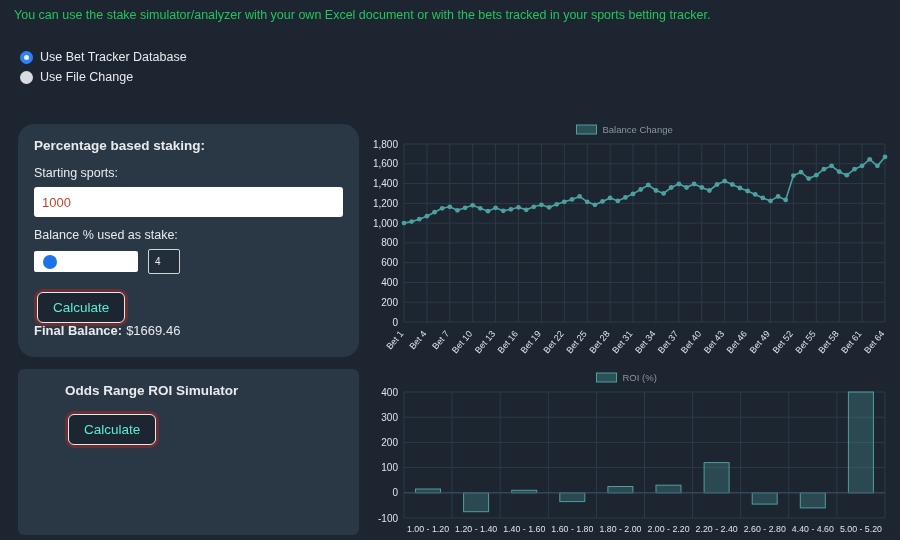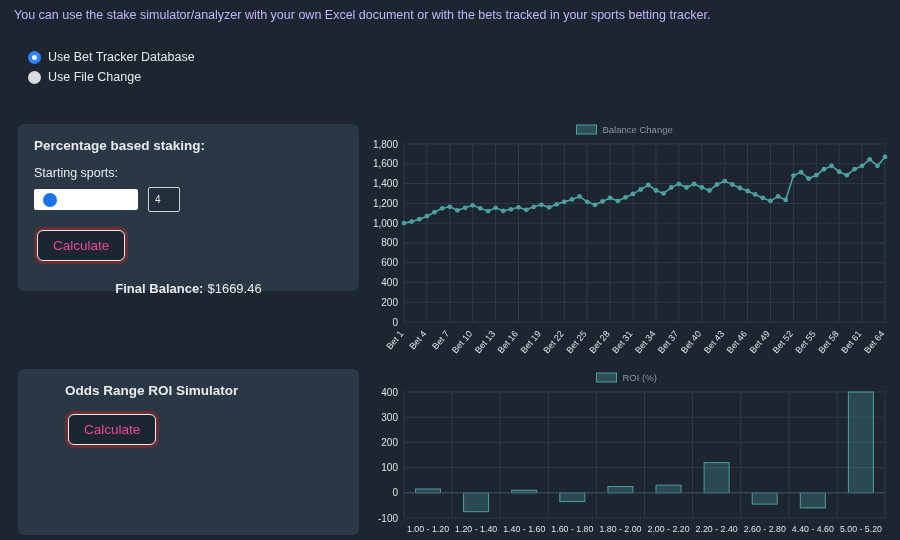--- a/index.html
+++ b/index.html
@@ -1,53 +1,53 @@
 <!DOCTYPE html>
 <html><head>
 <meta charset="utf-8">
 <style>
   html,body{margin:0;padding:0;}
   body{
     width:900px;height:540px;overflow:hidden;position:relative;
     background:#1c2530;color:#e8eaed;
     font-family:"Liberation Sans", sans-serif;
   }
-  .intro{position:absolute;left:14px;top:8px;font-size:12.5px;color:#c4b5fd;}
+  .intro{position:absolute;left:14px;top:8px;font-size:12.5px;color:#22c55e;}
   .radios{position:absolute;left:20px;top:50px;display:flex;flex-direction:column;gap:6px;}
-  .radio-row{display:flex;align-items:center;gap:7px;font-size:12.5px;cursor:pointer;margin-left:8px;}
+  .radio-row{display:flex;align-items:center;gap:7px;font-size:12.5px;cursor:pointer;}
   .radio{width:13px;height:13px;border-radius:50%;background:#d9dcdf;position:relative;flex:none;}
   .radio.checked{background:#2f81f7;}
   .radio.checked::after{content:"";position:absolute;left:4px;top:4px;width:5px;height:5px;border-radius:50%;background:#eaf2ff;}
   .panel{
     position:absolute;background:#2a3744;border:1px solid #35465500;
     border-radius:6px;padding:13px 15px;box-sizing:border-box;
   }
-  .panel1{left:18px;top:124px;width:341px;height:167px;}
+  .panel1{left:18px;top:124px;width:341px;height:233px;border-radius:16px;}
   .panel2{left:18px;top:369px;width:341px;height:166px;padding-left:46px;}
   .panel-title{font-size:13.5px;font-weight:bold;margin-bottom:13px;}
   .field-label{font-size:12.5px;margin-bottom:7px;}
   .text-input{
     width:100%;height:30px;border:none;border-radius:3px;background:#ffffff;
     color:#c0462c;font-size:13px;padding:0 8px;box-sizing:border-box;
     margin-bottom:11px;font-family:inherit;
   }
   .slider-row{display:flex;align-items:center;gap:10px;margin:4px 0 15px;}
   .slider{width:104px;height:21px;background:#ffffff;border-radius:2px;position:relative;cursor:pointer;}
   .thumb{position:absolute;top:3.5px;left:9px;width:14px;height:14px;background:#1a73e8;border-radius:50%;}
   .numbox{
     min-width:32px;height:25px;border:1px solid #cdd4da;border-radius:2px;
     color:#e8eaed;font-size:10px;display:flex;align-items:center;
     padding:0 6px;box-sizing:border-box;background:#222e3a;
   }
   .calc-btn{
-    background:#1c2631;border:1px solid #e6e9ec;border-radius:6px;color:#ec4899;
+    background:#1c2631;border:1px solid #e6e9ec;border-radius:6px;color:#5eead4;
     font-size:13.5px;padding:7px 15px;font-family:inherit;cursor:pointer;
     box-shadow:0 0 0 3px rgba(150,40,40,0.6);margin:3px 0 0 3px;
   }
-  .final-row{margin-top:20px;font-size:13px;text-align:center;}
+  .final-row{font-size:13px;}
   .bold{font-weight:bold;}
   .val{margin-left:4px;}
   #chart1{position:absolute;left:358px;top:120px;}
   #chart2{position:absolute;left:358px;top:368px;}
   .desc{font-size:12.5px;line-height:1.55;margin-bottom:8px;}
 </style>
 </head>
 <body>
 
 <div class="intro">You can use the stake simulator/analyzer with your own Excel document or with the bets tracked in your sports betting tracker.</div>
@@ -59,20 +59,22 @@
   </label>
   <label class="radio-row">
     <span class="radio"></span>
     <span>Use File Change</span>
   </label>
 </div>
 
 <div class="panel panel1">
   <div class="panel-title">Percentage based staking:</div>
   <div class="field-label">Starting sports:</div>
+  <input class="text-input" value="1000" style="">
+  <div class="field-label">Balance % used as stake:</div>
   <div class="slider-row">
     <div class="slider">
       <div class="thumb"></div>
     </div>
     <div class="numbox">4</div>
   </div>
   <button class="calc-btn">Calculate</button>
   <div class="final-row">
     <span class="bold">Final Balance:</span><span class="val">$1669.46</span>
   </div>

